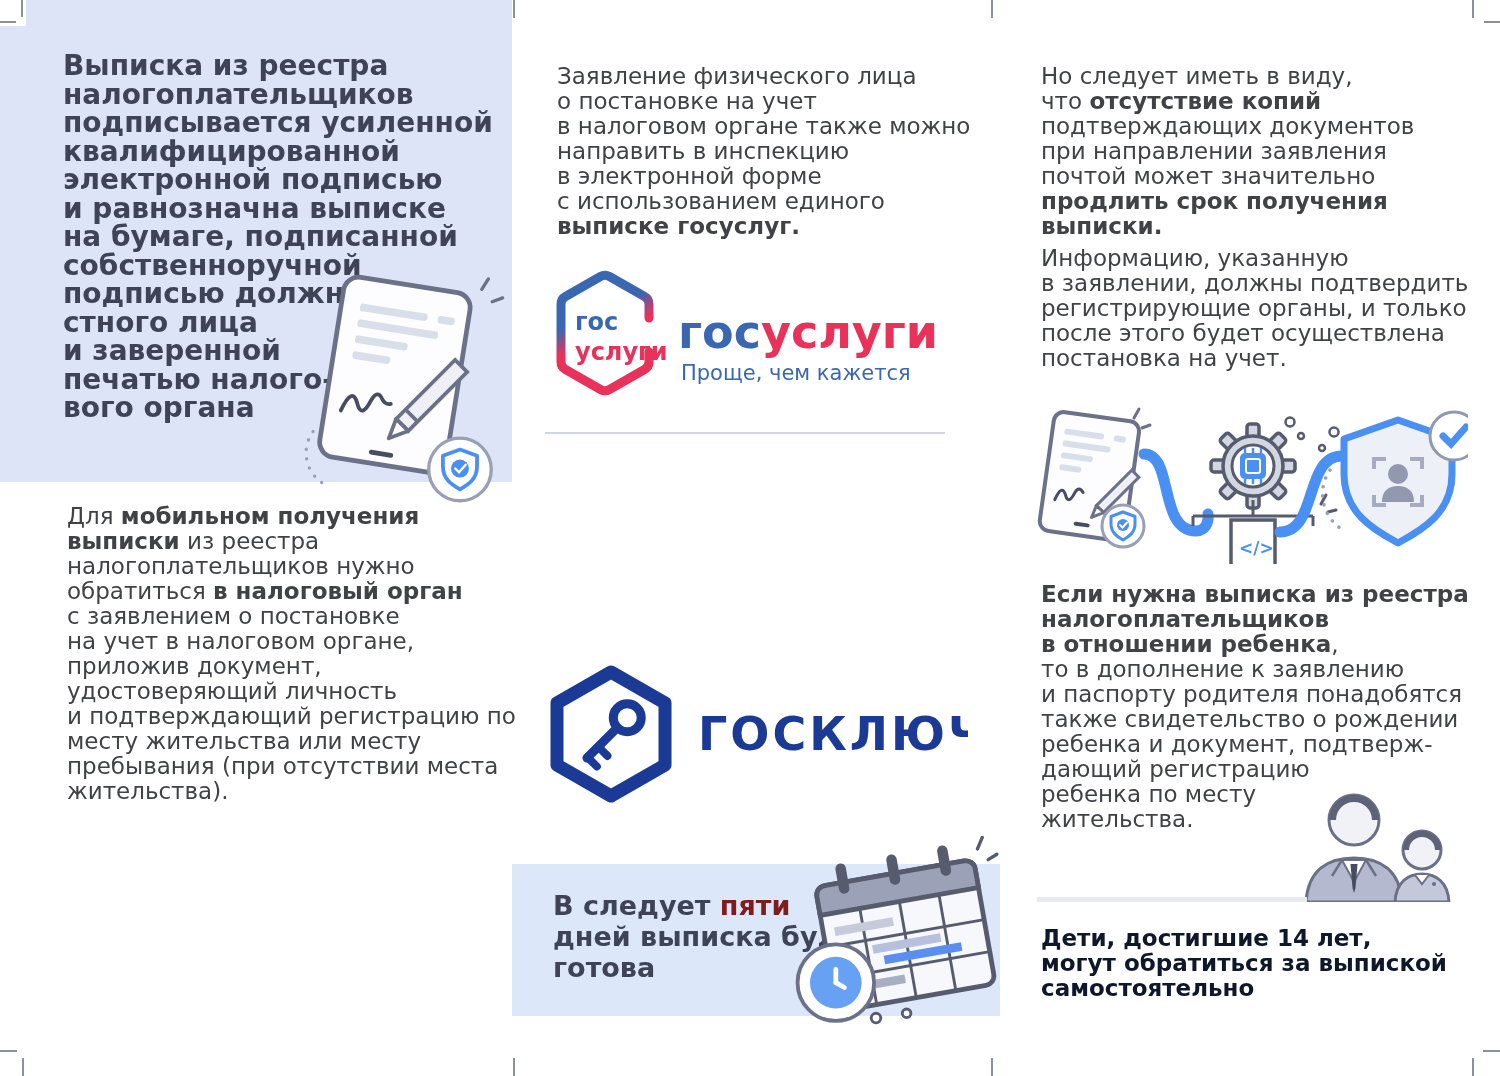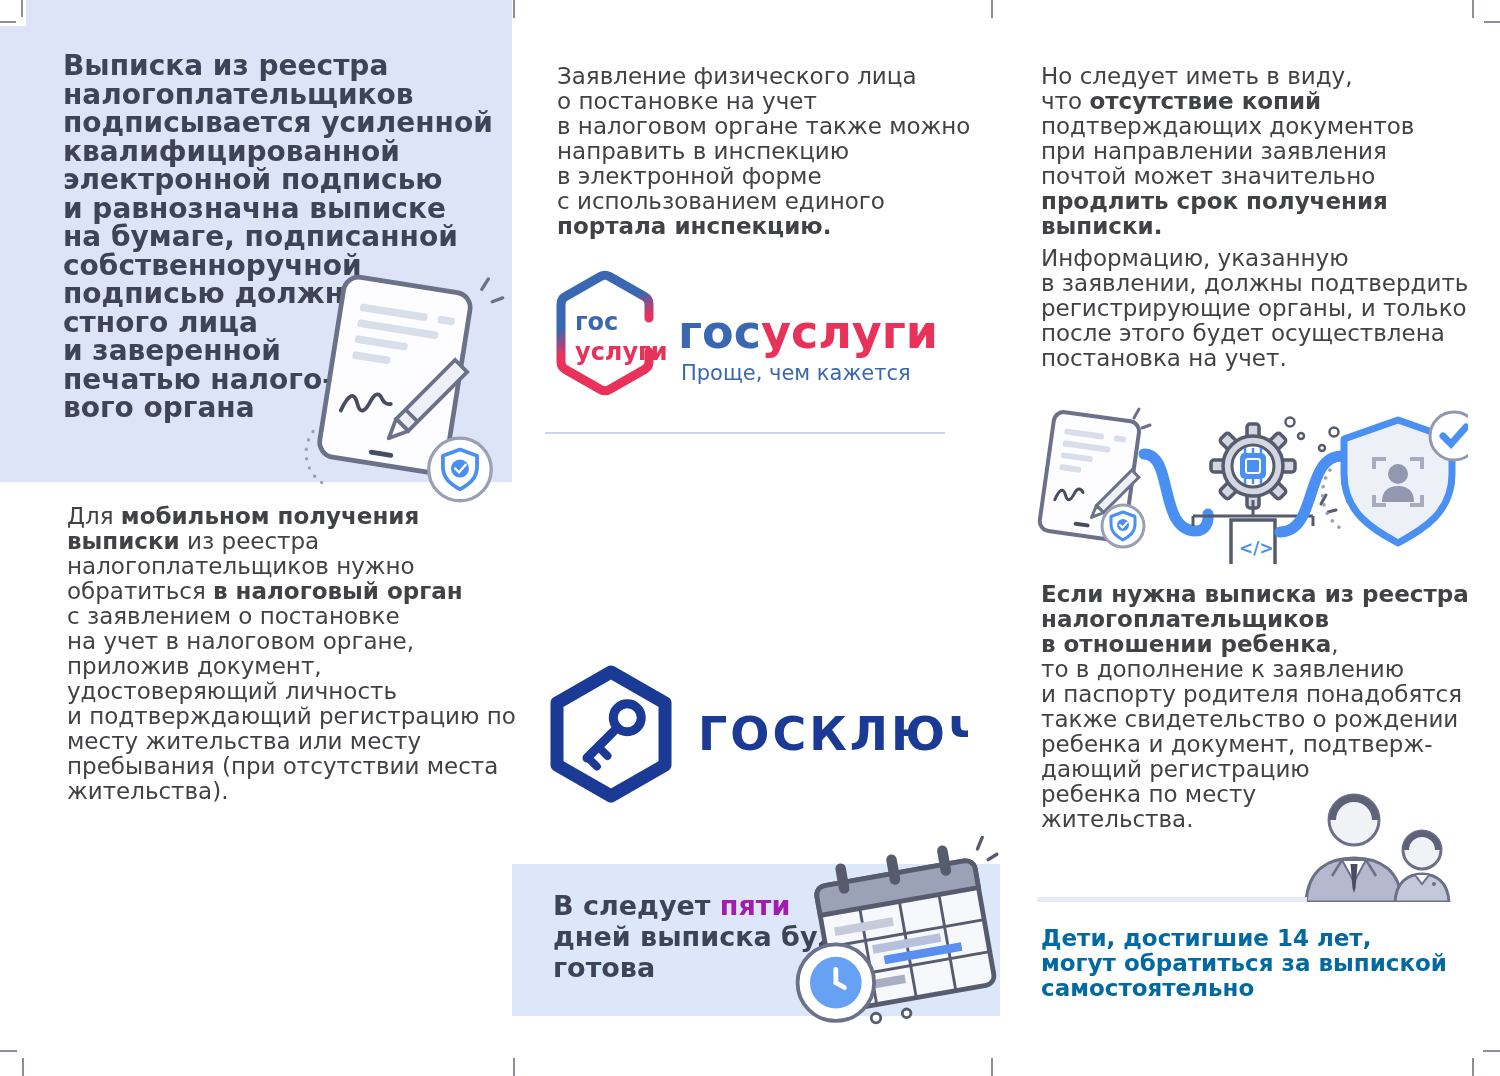--- a/index.html
+++ b/index.html
@@ -15,21 +15,21 @@
             font-size:28px;line-height:28.5px;font-weight:700;color:#3e4456;white-space:pre-line}
   .body{position:absolute;margin:4px;font-size:23px;line-height:25px;color:#414246;white-space:pre-line}
   .b{font-weight:700}
   #c1p1{left:63px;top:500px;width:462px}
   #c1p2{left:63px;top:805px;width:462px}
   #c2p1{left:553px;top:60px;width:440px}
   #c2p2{left:553px;top:468px;width:440px}
   #c3p1{left:1037px;top:60px;width:460px}
   #c3p2{left:1037px;top:242px;width:460px}
   #c3p3{left:1037px;top:578px;width:460px}
-  #c3p4{left:1037px;top:922px;width:460px;font-weight:700;color:#0369a1}
+  #c3p4{left:1037px;top:922px;width:460px;font-weight:700;color:#0f172a}
   .boxtext{position:absolute;left:41px;top:26px;margin:0;font-size:27px;line-height:31px;
            font-weight:700;color:#3e4456;white-space:pre-line}
 
   
   .hr2{position:absolute;left:545px;top:432px;width:400px;height:2px;background:#ccd6e8}
   .hr3{position:absolute;left:1037px;top:897px;width:270px;height:5px;background:#e7eaf2}
 
   
   #ill-doc{position:absolute;left:296px;top:268px;width:218px;height:238px}
   #logo-gu{position:absolute;left:545px;top:268px;width:420px;height:135px}
@@ -111,21 +111,21 @@
 месту жительства или месту
 пребывания (при отсутствии места
 жительства).</span></p>
 
   <p class="body" id="c2p1"><span>Заявление физического лица
 о постановке на учет
 в налоговом органе также можно
 направить в инспекцию
 в электронной форме
 с использованием единого
-</span><span class="b">портала инспекцию.</span></p>
+</span><span class="b">выписке госуслуг.</span></p>
 
   <svg id="logo-gu" viewBox="0 0 420 135">
     <defs>
       <linearGradient id="gg" x1="0" y1="0" x2="0.35" y2="1">
         <stop offset="0" stop-color="#3a67b1"></stop>
           <stop offset="0.42" stop-color="#3a67b1"></stop>
         <stop offset="0.62" stop-color="#e8325a"></stop>
           <stop offset="1" stop-color="#e8325a"></stop>
       </linearGradient>
     </defs>
@@ -144,21 +144,21 @@
     <g transform="rotate(45 63 70)" stroke="#1b3a96" fill="none" stroke-linecap="round">
       <circle cx="63" cy="47" r="14" stroke-width="9"></circle>
       <line x1="63" y1="61" x2="63" y2="104" stroke-width="9"></line>
       <line x1="63" y1="88" x2="76" y2="88" stroke-width="8"></line>
       <line x1="63" y1="103" x2="76" y2="103" stroke-width="8"></line>
     </g>
     <text x="150" y="86" font-size="46" font-weight="bold" letter-spacing="3" fill="#1b3a96">ГОСКЛЮЧ</text>
   </svg>
 
   <div class="bluebox">
-    <p class="boxtext"><span class="b">В следует </span><span class="b" style="color: #a21caf; margin-top: 24px;">пяти</span><span class="b">
+    <p class="boxtext"><span class="b">В следует </span><span class="b" style="color: #7f1d1d; margin-top: 24px;">пяти</span><span class="b">
 дней выписка будет
 готова</span></p>
   </div>
 
   <svg id="ill-cal" viewBox="0 0 230 200">
     <g transform="rotate(-10 120 100)">
       <rect x="38" y="38" width="168" height="132" rx="10" fill="#f7f8fc" stroke="#565b6e" stroke-width="5"></rect>
       <path d="M48,38 h148 a10,10 0 0 1 10,10 v20 h-168 v-20 a10,10 0 0 1 10,-10 z" fill="#9ba1b6" stroke="#565b6e" stroke-width="5"></path>
       <g fill="#565b6e">
         <rect x="62" y="18" width="11" height="32" rx="5.5"></rect>

